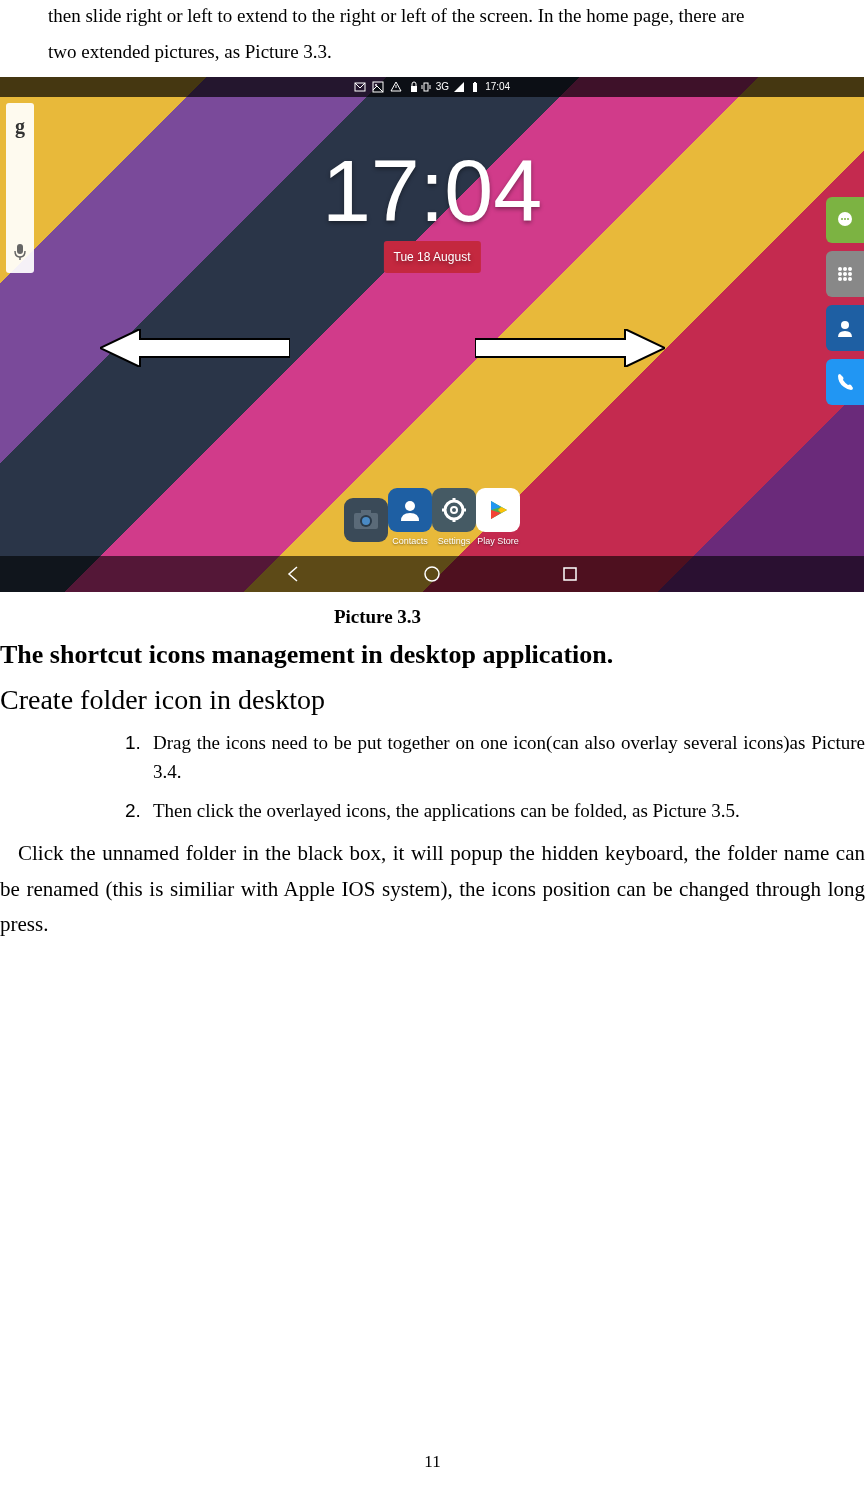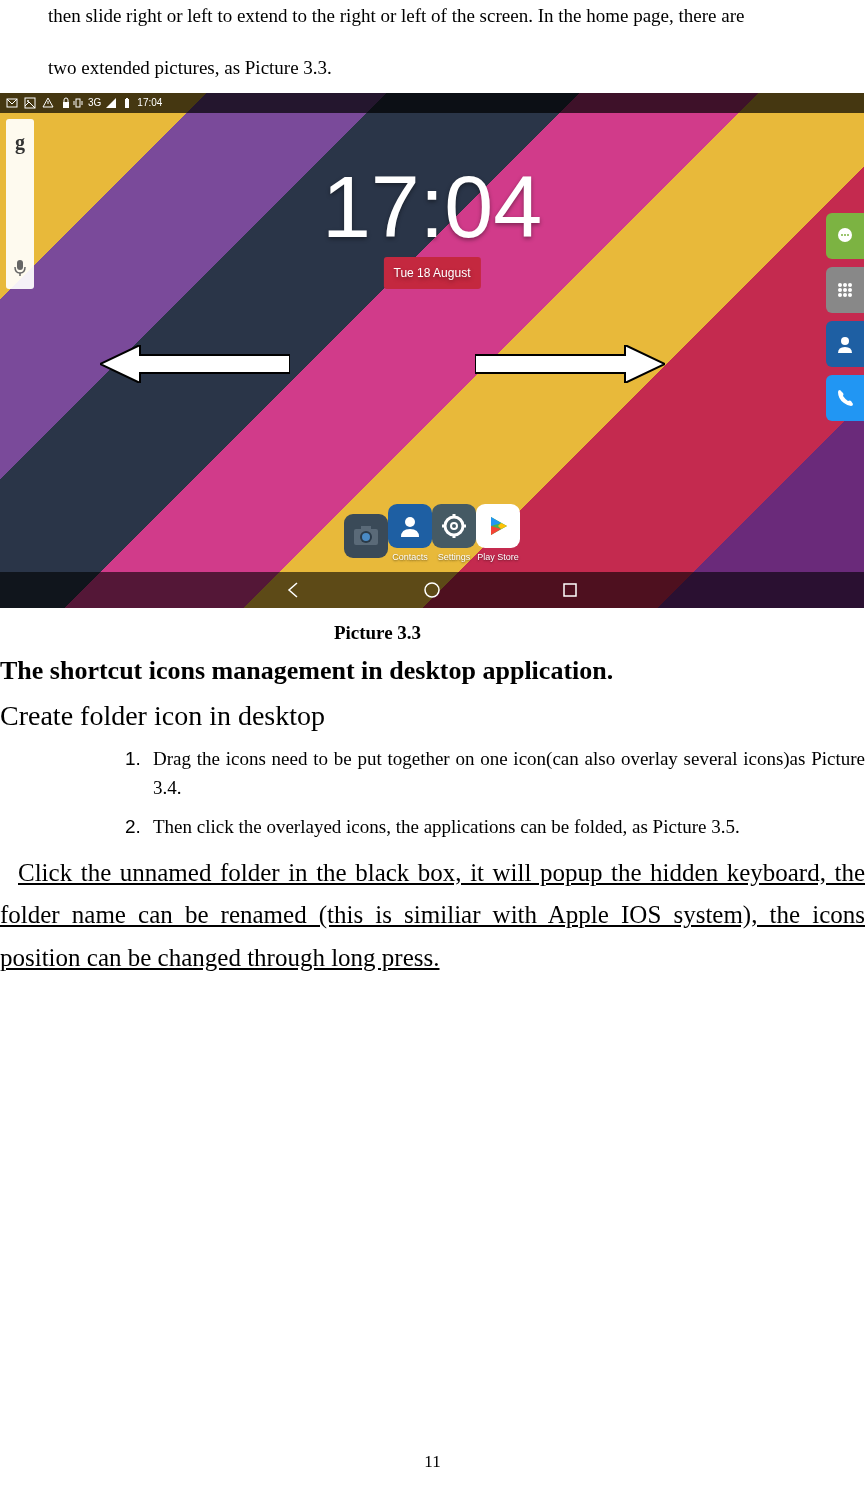--- a/index.html
+++ b/index.html
@@ -10,21 +10,21 @@
       background: #fff;
       position: relative;
       color: #000;
     }
     .intro-text {
       padding: 0 0 0 48px;
       font-size: 19px;
       line-height: 1.7;
       text-align: justify;
     }
-    .intro-first { margin-bottom: 20px; }
+    .intro-first { margin-bottom: 4px; }
     .screenshot {
       margin: 8px 0 0 0;
       width: 864px;
       height: 515px;
       position: relative;
       background: linear-gradient(135deg,
         #e8b93a 0%, #e8b93a 15%,
         #7a4a9a 15%, #7a4a9a 28%,
         #2a3548 28%, #2a3548 42%,
         #d13b8a 42%, #d13b8a 55%,
@@ -32,21 +32,21 @@
         #c42a4f 68%, #c42a4f 85%,
         #6a2a7a 85%, #6a2a7a 100%);
       overflow: hidden;
     }
     .status-bar {
       position: absolute;
       top: 0; left: 0; right: 0;
       height: 20px;
       background: rgba(0,0,0,0.7);
       display: flex;
-      justify-content: flex-start;
+      justify-content: center;
       align-items: center;
       padding: 8px 6px;
       color: #fff;
       font-size: 10px;
       font-family: sans-serif;
     }
     .status-left { display: flex; gap: 6px; align-items: center; }
     .status-right { display: flex; gap: 4px; align-items: center; }
     .status-icon { width: 12px; height: 12px; display: inline-block; }
     .google-bar {
@@ -170,25 +170,24 @@
       display: flex;
       padding-left: 125px;
       font-size: 19px;
       line-height: 1.55;
       margin-bottom: 10px;
       text-align: justify;
     }
     .list-num { font-family: Arial, sans-serif; width: 28px; flex-shrink: 0; }
     .list-text { flex: 1; }
     .body-para {
-      font-size: 25px;
+      font-size: 21px;
       line-height: 1.7;
       text-align: justify;
       text-indent: 18px;
-      text-decoration: underline;
     }
     .page-num {
       position: absolute;
       bottom: 16px;
       left: 50%;
       transform: translateX(-50%);
       font-size: 17px;
     }
   </style>
 </head>

